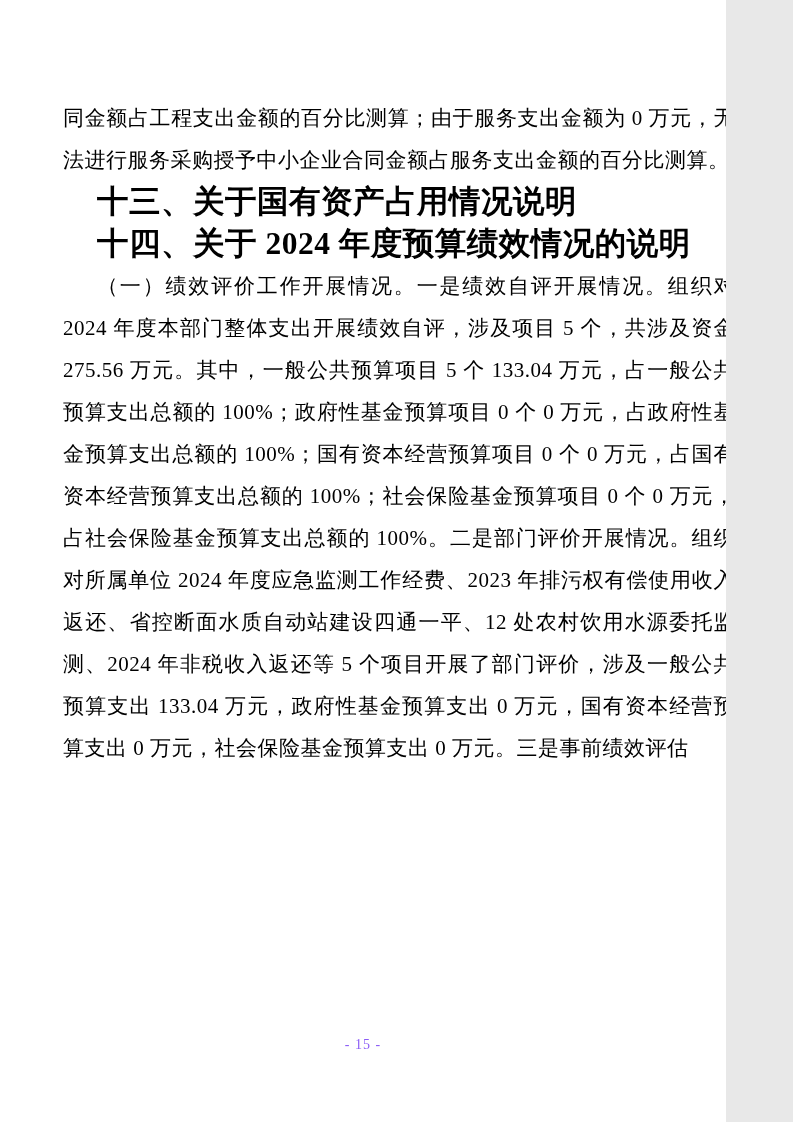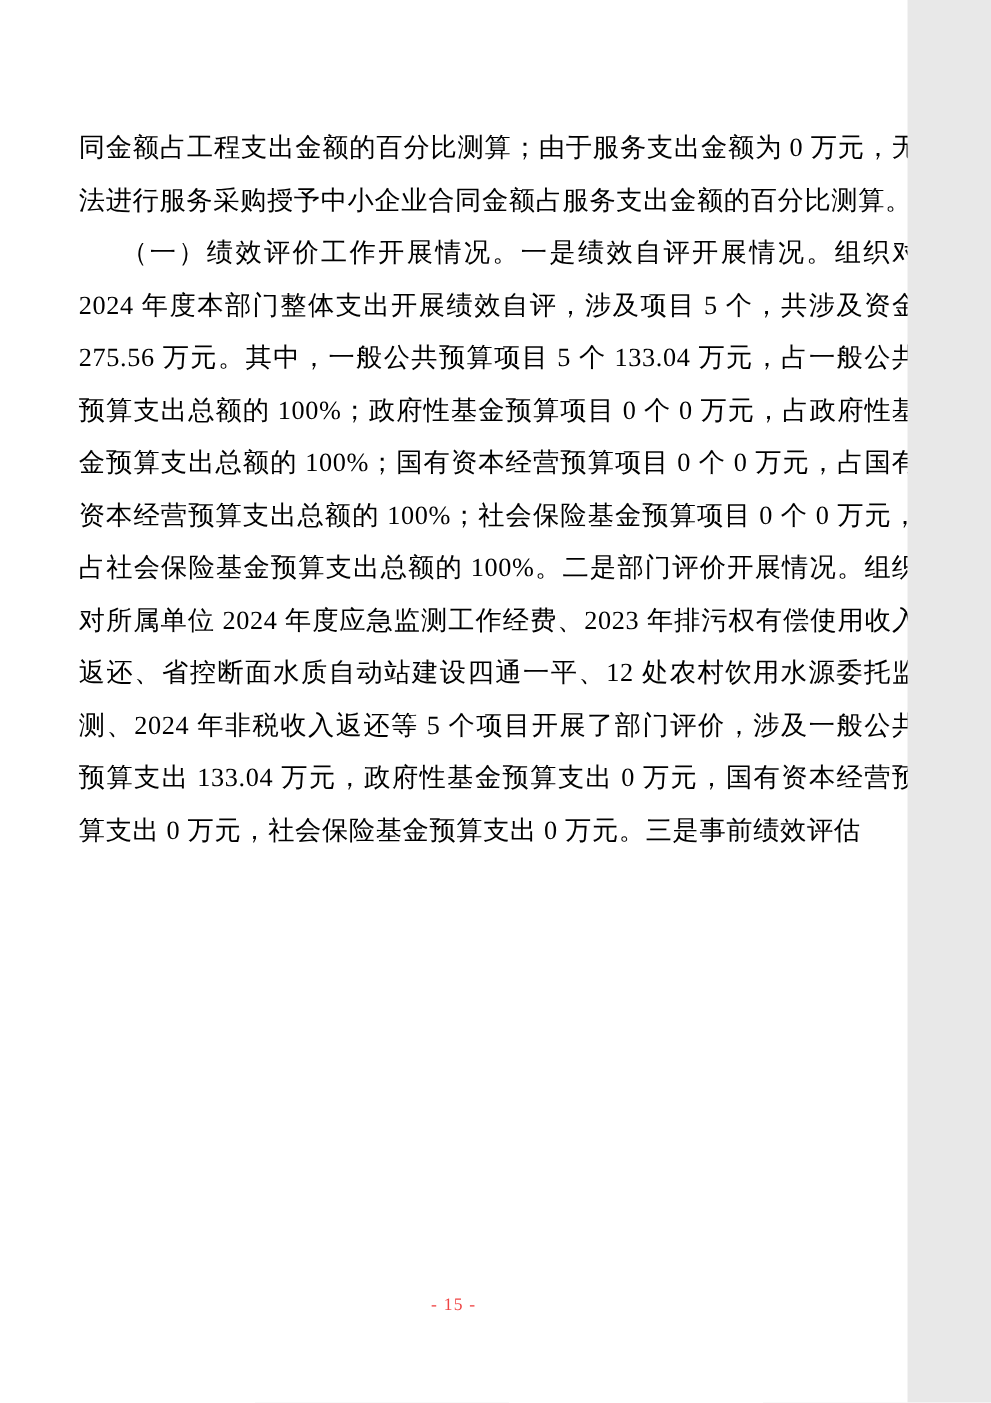--- a/index.html
+++ b/index.html
@@ -46,34 +46,36 @@
   .footer {
     position: absolute;
     left: 0;
     right: 0;
     top: 1034px;
     height: 22px;
     text-align: center;
     font-size: 14px;
     line-height: 22px;
     letter-spacing: 1px;
-    color: #ef4444;
+    color: #8b5cf6;
   }
 </style>
 </head>
 <body>
 
 <div class="page">
 
   <div class="content">
 
     <p class="para no-indent">同金额占工程支出金额的百分比测算；由于服务支出金额为 0 万元，无法进行服务采购授予中小企业合同金额占服务支出金额的百分比测算。</p>
 
+    <h2 class="heading">十三、关于国有资产占用情况说明</h2>
 
 
+    <h2 class="heading">十四、关于 2024 年度预算绩效情况的说明</h2>
 
     <p class="para"><span class="lead-bold">（一）绩效评价工作开展情况。</span><span>一是绩效自评开展情况。组织对 2024 年度本部门整体支出开展绩效自评，涉及项目 5 个，共涉及资金 275.56 万元。其中，一般公共预算项目 5 个 133.04 万元，占一般公共预算支出总额的 100%；政府性基金预算项目 0 个 0 万元，占政府性基金预算支出总额的 100%；国有资本经营预算项目 0 个 0 万元，占国有资本经营预算支出总额的 100%；社会保险基金预算项目 0 个 0 万元，占社会保险基金预算支出总额的 100%。二是部门评价开展情况。组织对所属单位 2024 年度应急监测工作经费、2023 年排污权有偿使用收入返还、省控断面水质自动站建设四通一平、12 处农村饮用水源委托监测、2024 年非税收入返还等 5 个项目开展了部门评价，涉及一般公共预算支出 133.04 万元，政府性基金预算支出 0 万元，国有资本经营预算支出 0 万元，社会保险基金预算支出 0 万元。三是事前绩效评估</span></p>
 
   </div>
 
   <div class="footer">- 15 -</div>
 
 </div>
 
 </body></html>

